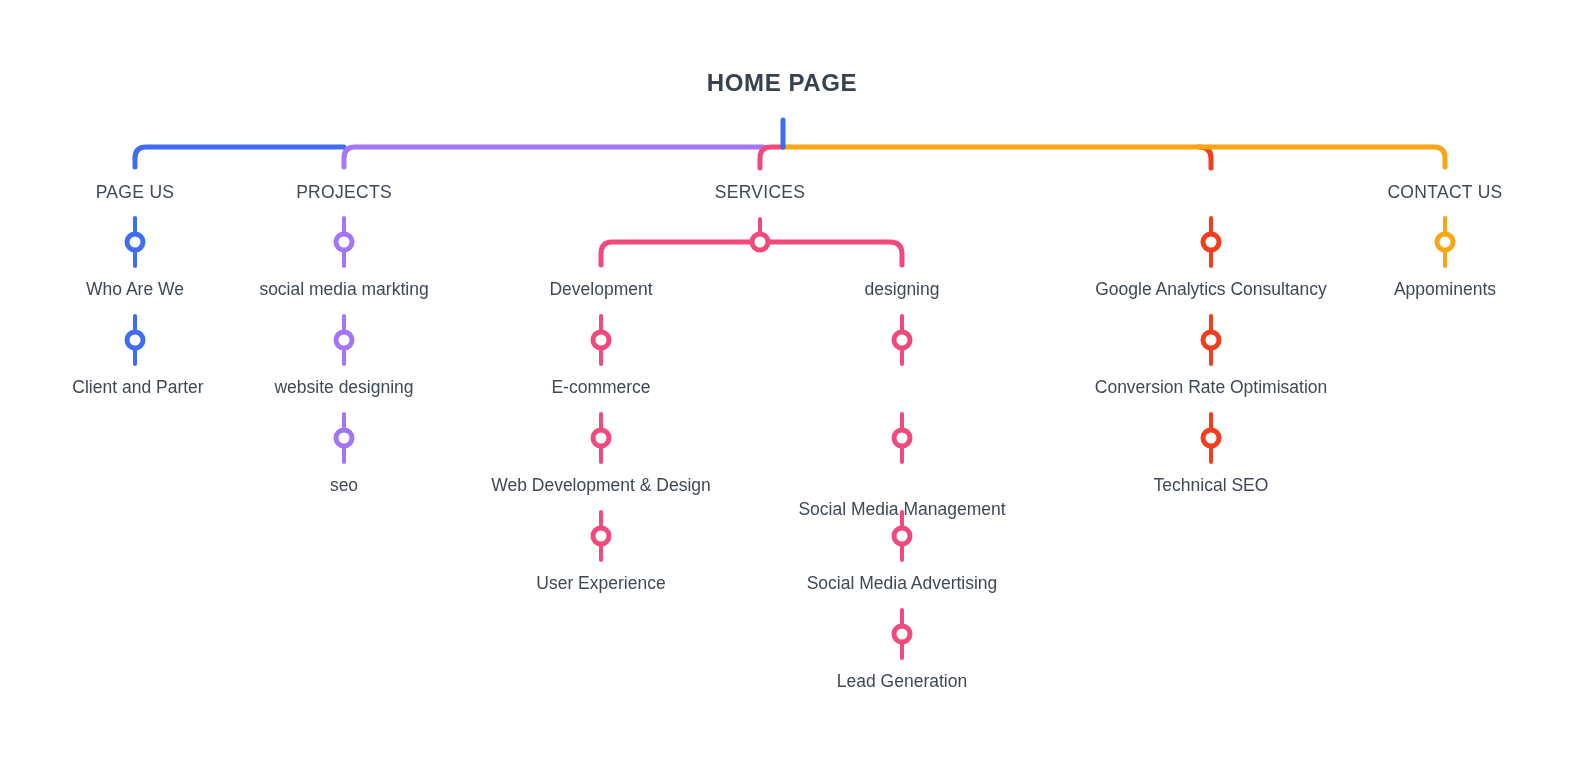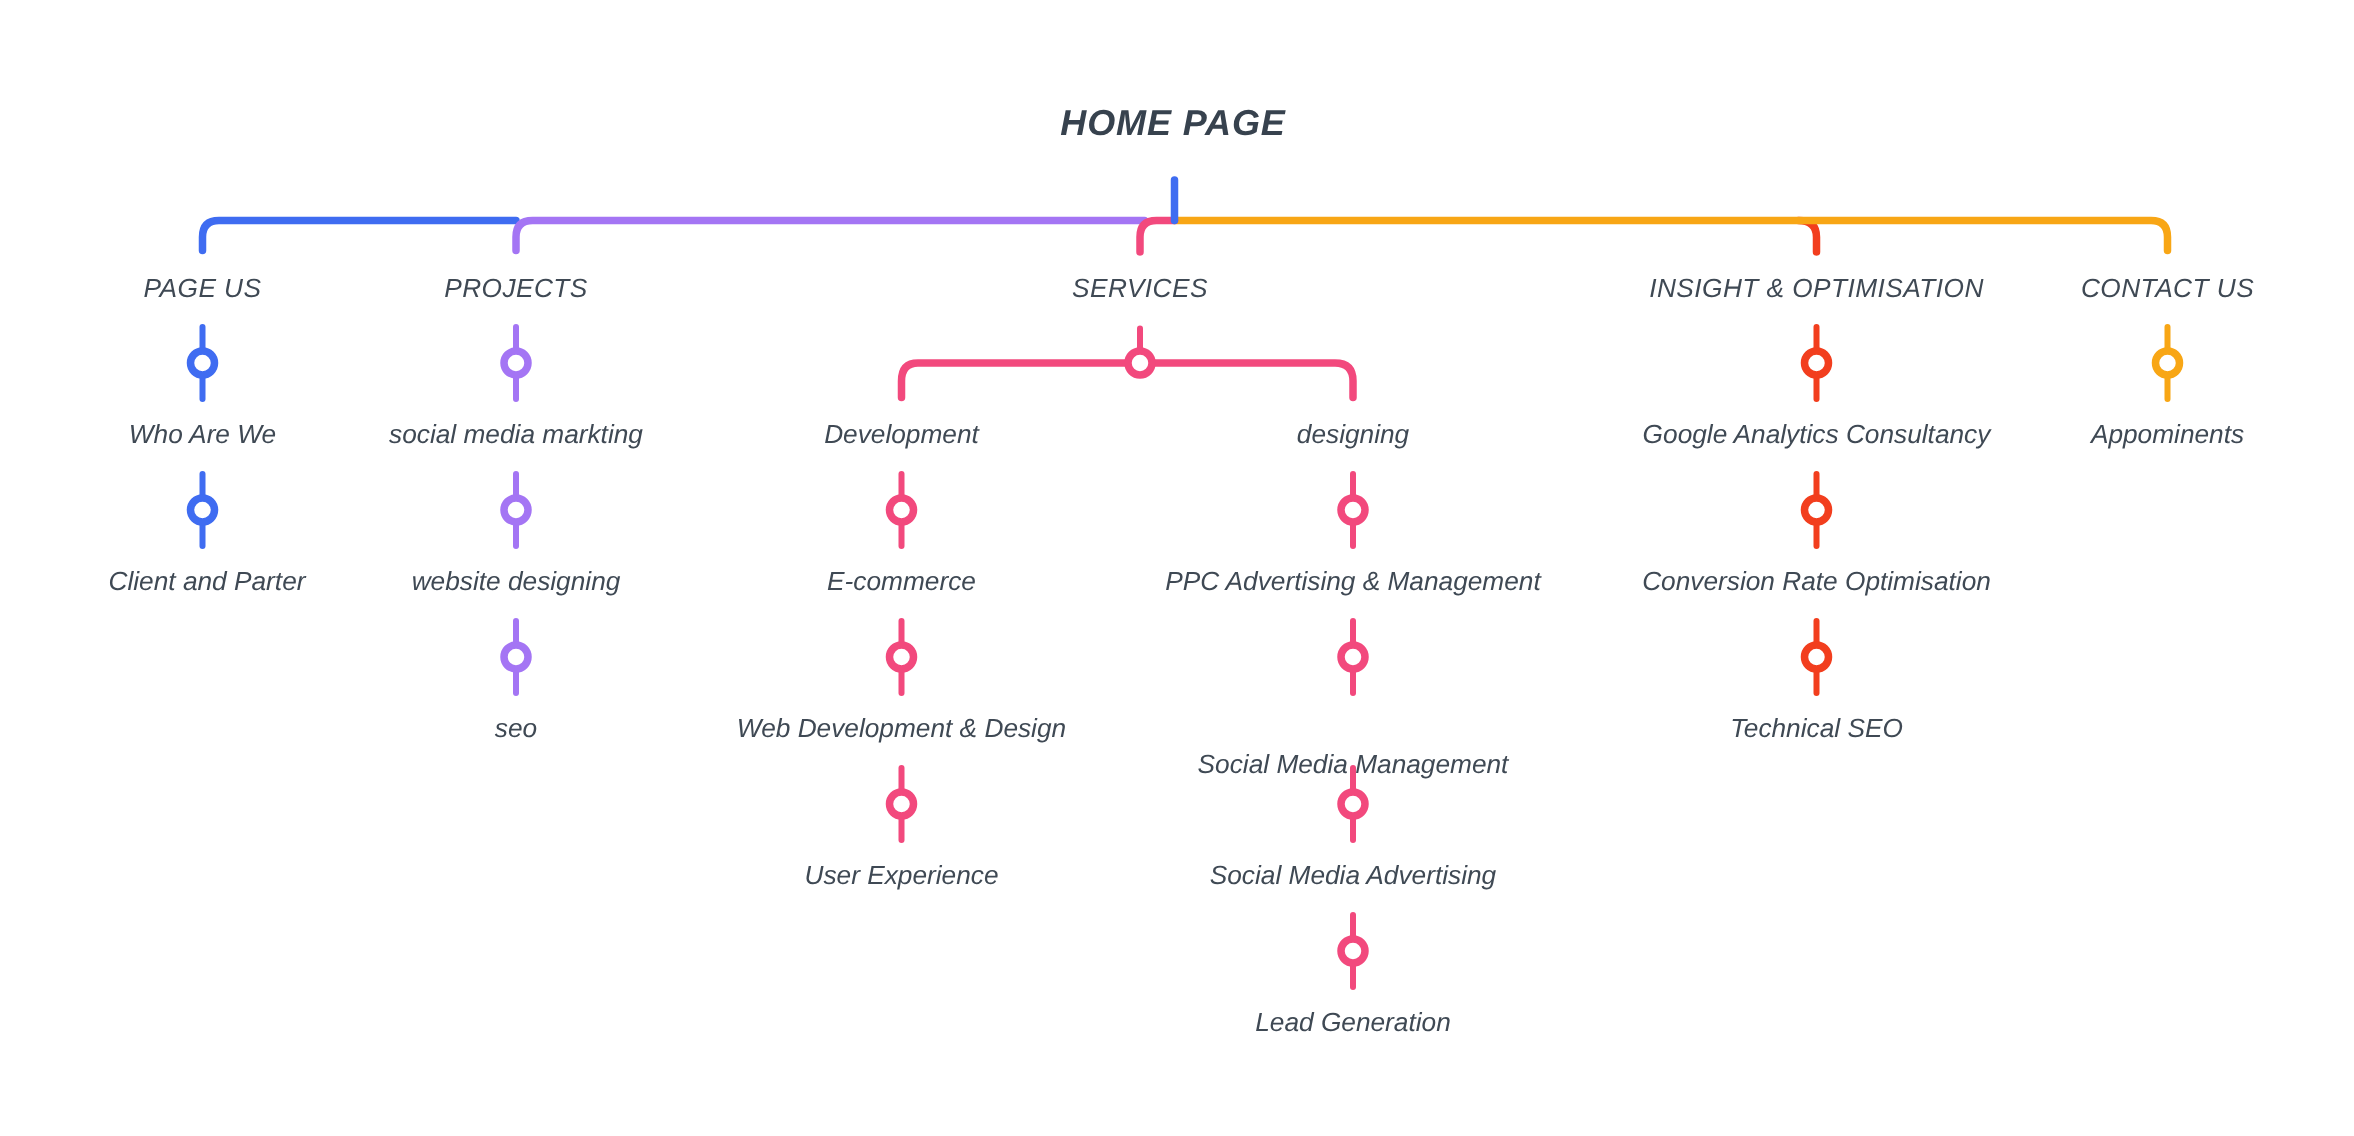--- a/index.html
+++ b/index.html
@@ -6,21 +6,20 @@
   body {
     background: #ffffff;
     font-family: "Liberation Sans", "DejaVu Sans", sans-serif;
   }
   .canvas {
     position: relative;
     width: 1569px;
     height: 757px;
     background: #ffffff;
     overflow: hidden;
-    font-style: italic;
   }
   .canvas svg { position: absolute; left: 0; top: 0; }
 
   .title {
     position: absolute;
     left: 782px;
     top: 68px;
     transform: translateX(-50%);
     white-space: nowrap;
     font-size: 24px;
@@ -105,37 +104,35 @@
 
     <path class="ln st-contact" d="M1445 218 V266"></path>
     <circle class="nd st-contact" cx="1445" cy="242" r="8"></circle>
   </svg>
 
   <div class="title">HOME PAGE</div>
 
   <div class="lbl hdr" style="left:135px;top:178px">PAGE US</div>
   <div class="lbl hdr" style="left:344px;top:178px">PROJECTS</div>
   <div class="lbl hdr" style="left:760px;top:178px">SERVICES</div>
-  <div class="lbl hdr" style="left:1211px;top:178px">INSIGHT &amp; OPTIMISATION</div>
   <div class="lbl hdr" style="left:1445px;top:178px">CONTACT US</div>
 
   <div class="lbl" style="left:135px;top:275px">Who Are We</div>
   <div class="lbl" style="left:138px;top:373px">Client and Parter</div>
 
   <div class="lbl" style="left:344px;top:275px">social media markting</div>
   <div class="lbl" style="left:344px;top:373px">website designing</div>
   <div class="lbl" style="left:344px;top:471px">seo</div>
 
   <div class="lbl" style="left:601px;top:275px">Development</div>
   <div class="lbl" style="left:601px;top:373px">E-commerce</div>
   <div class="lbl" style="left:601px;top:471px">Web Development &amp; Design</div>
   <div class="lbl" style="left:601px;top:569px">User Experience</div>
 
   <div class="lbl" style="left:902px;top:275px">designing</div>
-  <div class="lbl" style="left:902px;top:373px">PPC Advertising &amp; Management</div>
   <div class="lbl" style="left:902px;top:495px">Social Media Management</div>
   <div class="lbl" style="left:902px;top:569px">Social Media Advertising</div>
   <div class="lbl" style="left:902px;top:667px">Lead Generation</div>
 
   <div class="lbl" style="left:1211px;top:373px">Conversion Rate Optimisation</div>
   <div class="lbl" style="left:1211px;top:275px">Google Analytics Consultancy</div>
   <div class="lbl" style="left:1211px;top:471px">Technical SEO</div>
 
   <div class="lbl" style="left:1445px;top:275px">Appominents</div>
 

